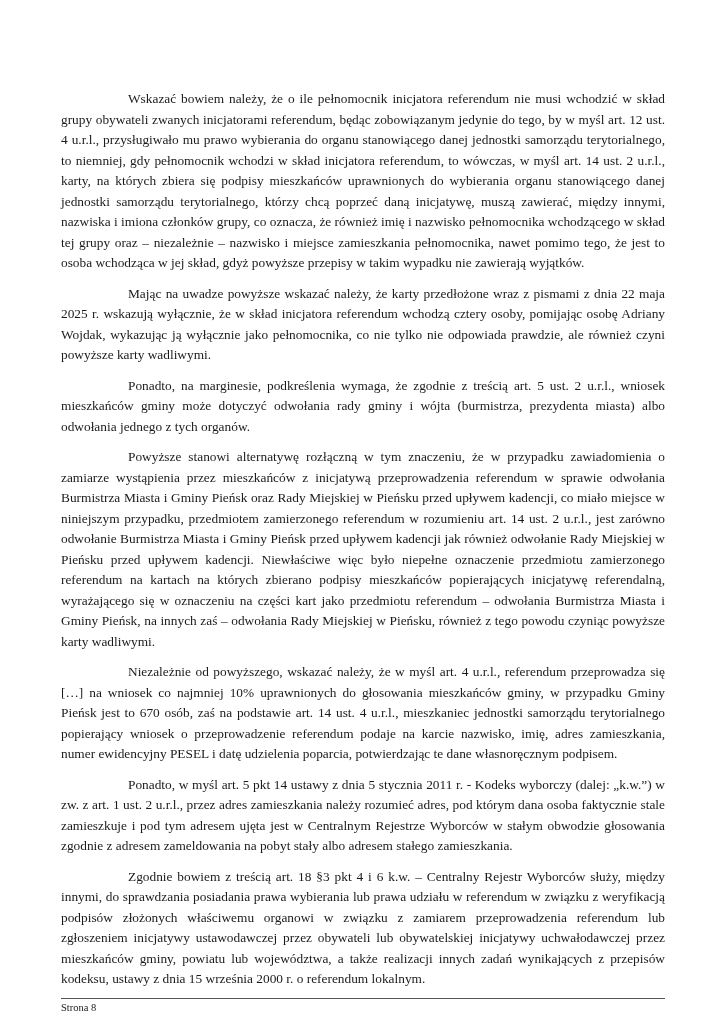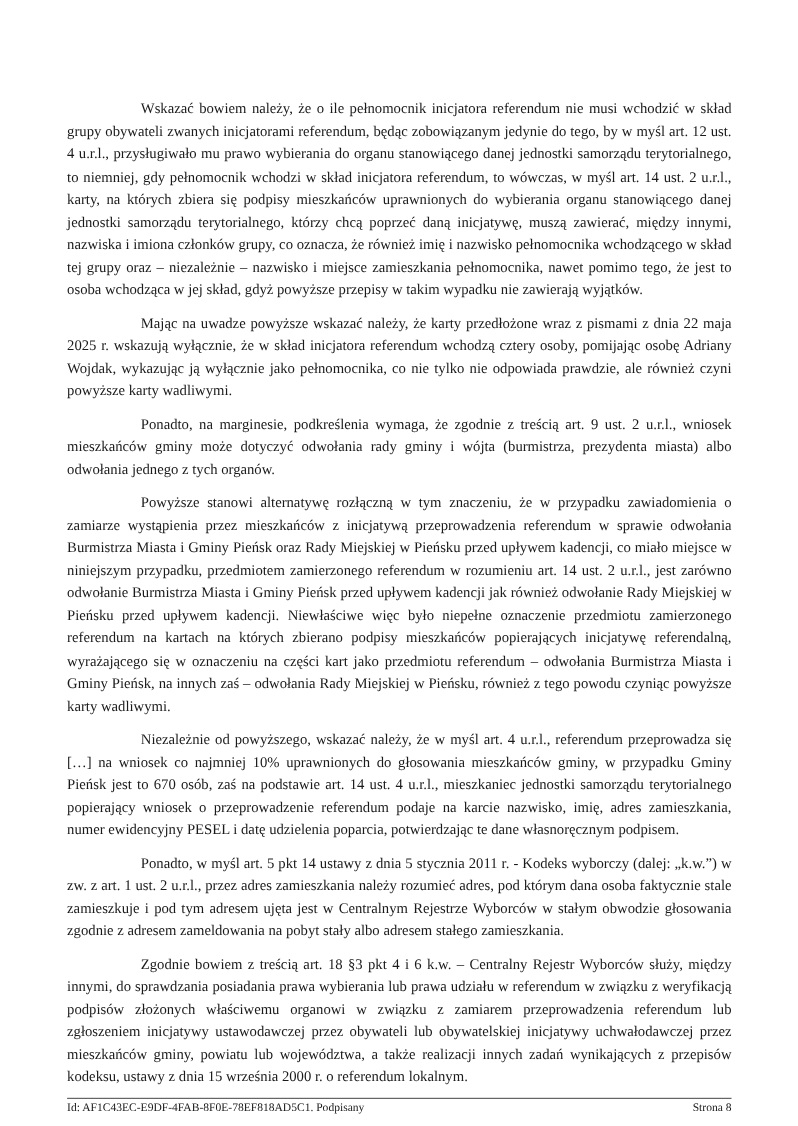--- a/index.html
+++ b/index.html
@@ -21,24 +21,23 @@
     font-family: "Liberation Serif", serif; font-size: 10.5px; color: #1a1a1a;
     display: flex; justify-content: space-between;
   }
 </style>
 </head>
 <body>
 
 <div class="page">
   <p class="indent">Wskazać bowiem należy, że o ile pełnomocnik inicjatora referendum nie musi wchodzić w skład grupy obywateli zwanych inicjatorami referendum, będąc zobowiązanym jedynie do tego, by w myśl art. 12 ust. 4 u.r.l., przysługiwało mu prawo wybierania do organu stanowiącego danej jednostki samorządu terytorialnego, to niemniej, gdy pełnomocnik wchodzi w skład inicjatora referendum, to wówczas, w myśl art. 14 ust. 2 u.r.l., karty, na których zbiera się podpisy mieszkańców uprawnionych do wybierania organu stanowiącego danej jednostki samorządu terytorialnego, którzy chcą poprzeć daną inicjatywę, muszą zawierać, między innymi, nazwiska i imiona członków grupy, co oznacza, że również imię i nazwisko pełnomocnika wchodzącego w skład tej grupy oraz – niezależnie – nazwisko i miejsce zamieszkania pełnomocnika, nawet pomimo tego, że jest to osoba wchodząca w jej skład, gdyż powyższe przepisy w takim wypadku nie zawierają wyjątków.</p>
   <p class="indent">Mając na uwadze powyższe wskazać należy, że karty przedłożone wraz z pismami z dnia 22 maja 2025 r. wskazują wyłącznie, że w skład inicjatora referendum wchodzą cztery osoby, pomijając osobę Adriany Wojdak, wykazując ją wyłącznie jako pełnomocnika, co nie tylko nie odpowiada prawdzie, ale również czyni powyższe karty wadliwymi.</p>
-  <p class="indent">Ponadto, na marginesie, podkreślenia wymaga, że zgodnie z treścią art. 9 ust. 2 u.r.l., wniosek mieszkańców gminy może dotyczyć odwołania rady gminy i wójta (burmistrza, prezydenta miasta) albo odwołania jednego z tych organów.</p>
+  <p class="indent">Ponadto, na marginesie, podkreślenia wymaga, że zgodnie z treścią art. 5 ust. 2 u.r.l., wniosek mieszkańców gminy może dotyczyć odwołania rady gminy i wójta (burmistrza, prezydenta miasta) albo odwołania jednego z tych organów.</p>
   <p class="indent">Powyższe stanowi alternatywę rozłączną w tym znaczeniu, że w przypadku zawiadomienia o zamiarze wystąpienia przez mieszkańców z inicjatywą przeprowadzenia referendum w sprawie odwołania Burmistrza Miasta i Gminy Pieńsk oraz Rady Miejskiej w Pieńsku przed upływem kadencji, co miało miejsce w niniejszym przypadku, przedmiotem zamierzonego referendum w rozumieniu art. 14 ust. 2 u.r.l., jest zarówno odwołanie Burmistrza Miasta i Gminy Pieńsk przed upływem kadencji jak również odwołanie Rady Miejskiej w Pieńsku przed upływem kadencji. Niewłaściwe więc było niepełne oznaczenie przedmiotu zamierzonego referendum na kartach na których zbierano podpisy mieszkańców popierających inicjatywę referendalną, wyrażającego się w oznaczeniu na części kart jako przedmiotu referendum – odwołania Burmistrza Miasta i Gminy Pieńsk, na innych zaś – odwołania Rady Miejskiej w Pieńsku, również z tego powodu czyniąc powyższe karty wadliwymi.</p>
   <p class="indent">Niezależnie od powyższego, wskazać należy, że w myśl art. 4 u.r.l., referendum przeprowadza się […] na wniosek co najmniej 10% uprawnionych do głosowania mieszkańców gminy, w przypadku Gminy Pieńsk jest to 670 osób, zaś na podstawie art. 14 ust. 4 u.r.l., mieszkaniec jednostki samorządu terytorialnego popierający wniosek o przeprowadzenie referendum podaje na karcie nazwisko, imię, adres zamieszkania, numer ewidencyjny PESEL i datę udzielenia poparcia, potwierdzając te dane własnoręcznym podpisem.</p>
   <p class="indent"><span>Ponadto, w myśl art. 5 pkt 14 ustawy z dnia 5 stycznia 2011 r. - Kodeks wyborczy (dalej: „</span><b>k.w.</b><span>”) w zw. z art. 1 ust. 2 u.r.l., przez adres zamieszkania należy rozumieć adres, pod którym dana osoba faktycznie stale zamieszkuje i pod tym adresem ujęta jest w Centralnym Rejestrze Wyborców w stałym obwodzie głosowania zgodnie z adresem zameldowania na pobyt stały albo adresem stałego zamieszkania.</span></p>
   <p class="indent">Zgodnie bowiem z treścią art. 18 §3 pkt 4 i 6 k.w. – Centralny Rejestr Wyborców służy, między innymi, do sprawdzania posiadania prawa wybierania lub prawa udziału w referendum w związku z weryfikacją podpisów złożonych właściwemu organowi w związku z zamiarem przeprowadzenia referendum lub zgłoszeniem inicjatywy ustawodawczej przez obywateli lub obywatelskiej inicjatywy uchwałodawczej przez mieszkańców gminy, powiatu lub województwa, a także realizacji innych zadań wynikających z przepisów kodeksu, ustawy z dnia 15 września 2000 r. o referendum lokalnym.</p>
 </div>
 
 <div class="footer-line"></div>
 <div class="footer">
-  <span>Id: AF1C43EC-E9DF-4FAB-8F0E-78EF818AD5C1. Podpisany</span>
   <span>Strona 8</span>
 </div>
 
 </body></html>

